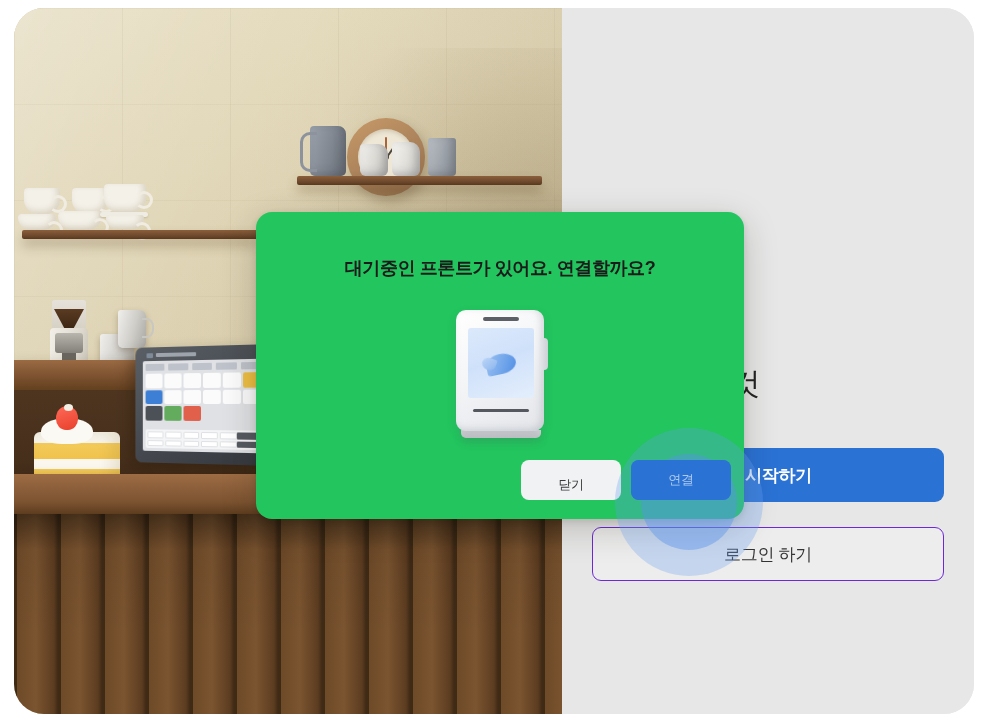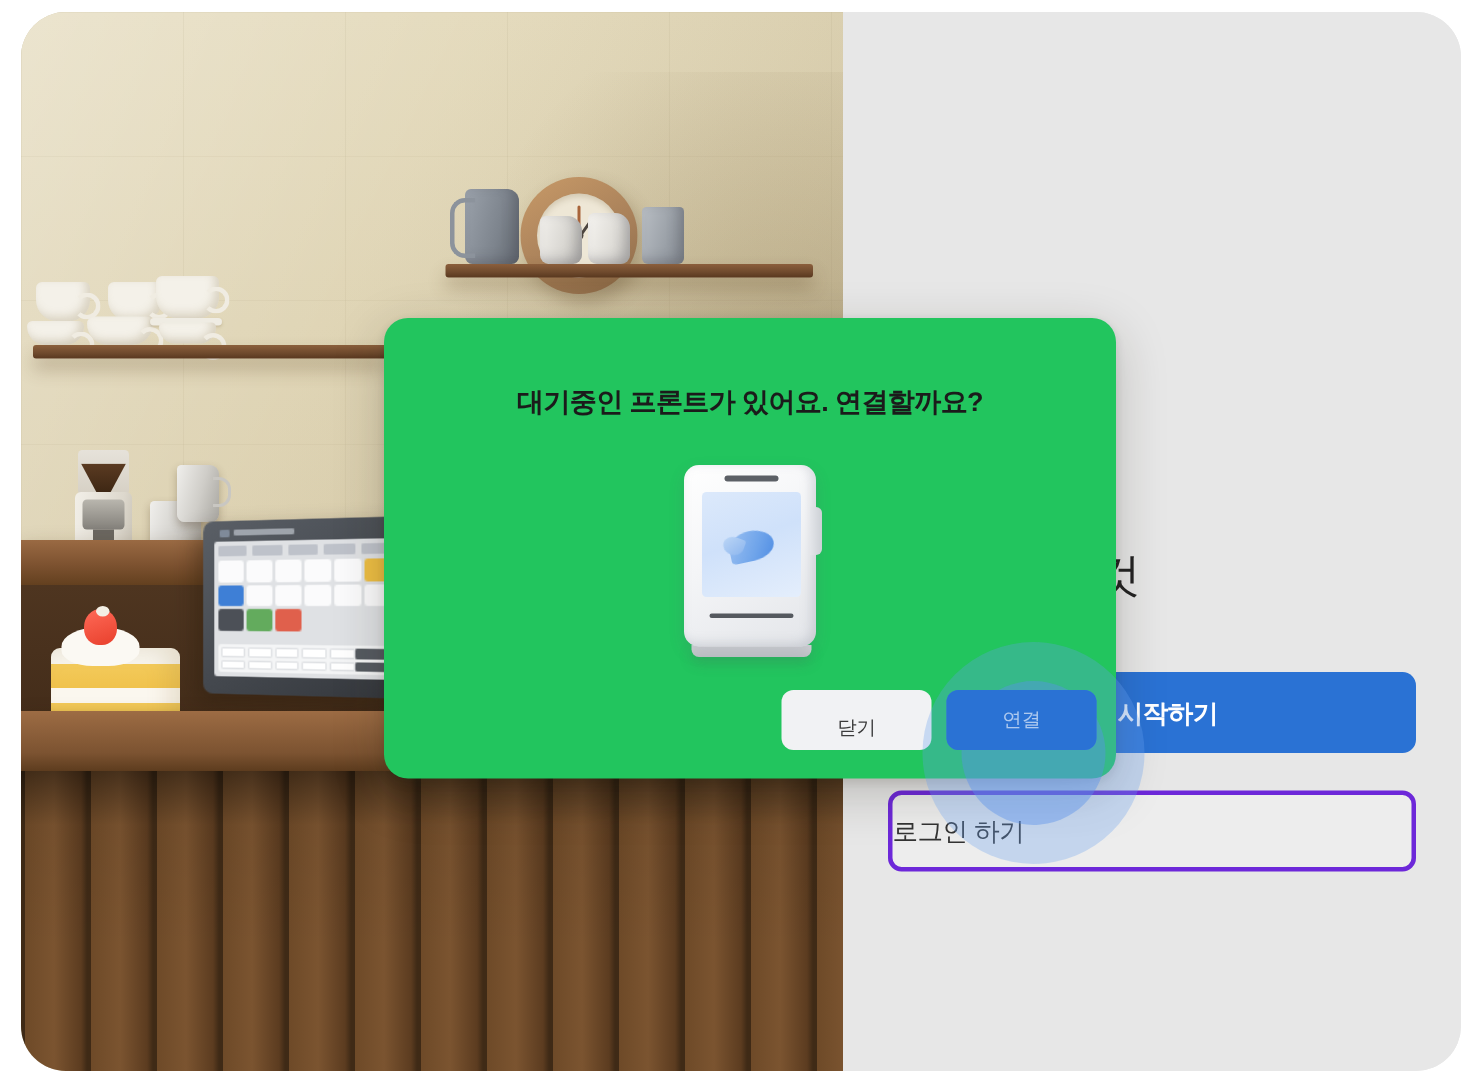--- a/index.html
+++ b/index.html
@@ -436,30 +436,30 @@
     font-family: "Liberation Sans", "DejaVu Sans", sans-serif;
     text-align: center;
     padding: 0;
   }
   .cta-secondary {
     position: absolute;
     left: 30px;
     top: 519px;
     width: 352px;
     height: 54px;
-    border: 3px solid #6d28d9;
+    border: 1px solid #6d28d9;
     border-radius: 9px;
     background: #ededed;
     color: #333333;
     font-size: 17px;
     font-weight: 500;
     letter-spacing: -0.3px;
     cursor: pointer;
     font-family: "Liberation Sans", "DejaVu Sans", sans-serif;
-    text-align: left;
+    text-align: center;
     padding: 0;
   }
 
   
   .modal {
     position: absolute;
     left: 242px;
     top: 204px;
     width: 488px;
     height: 307px;

